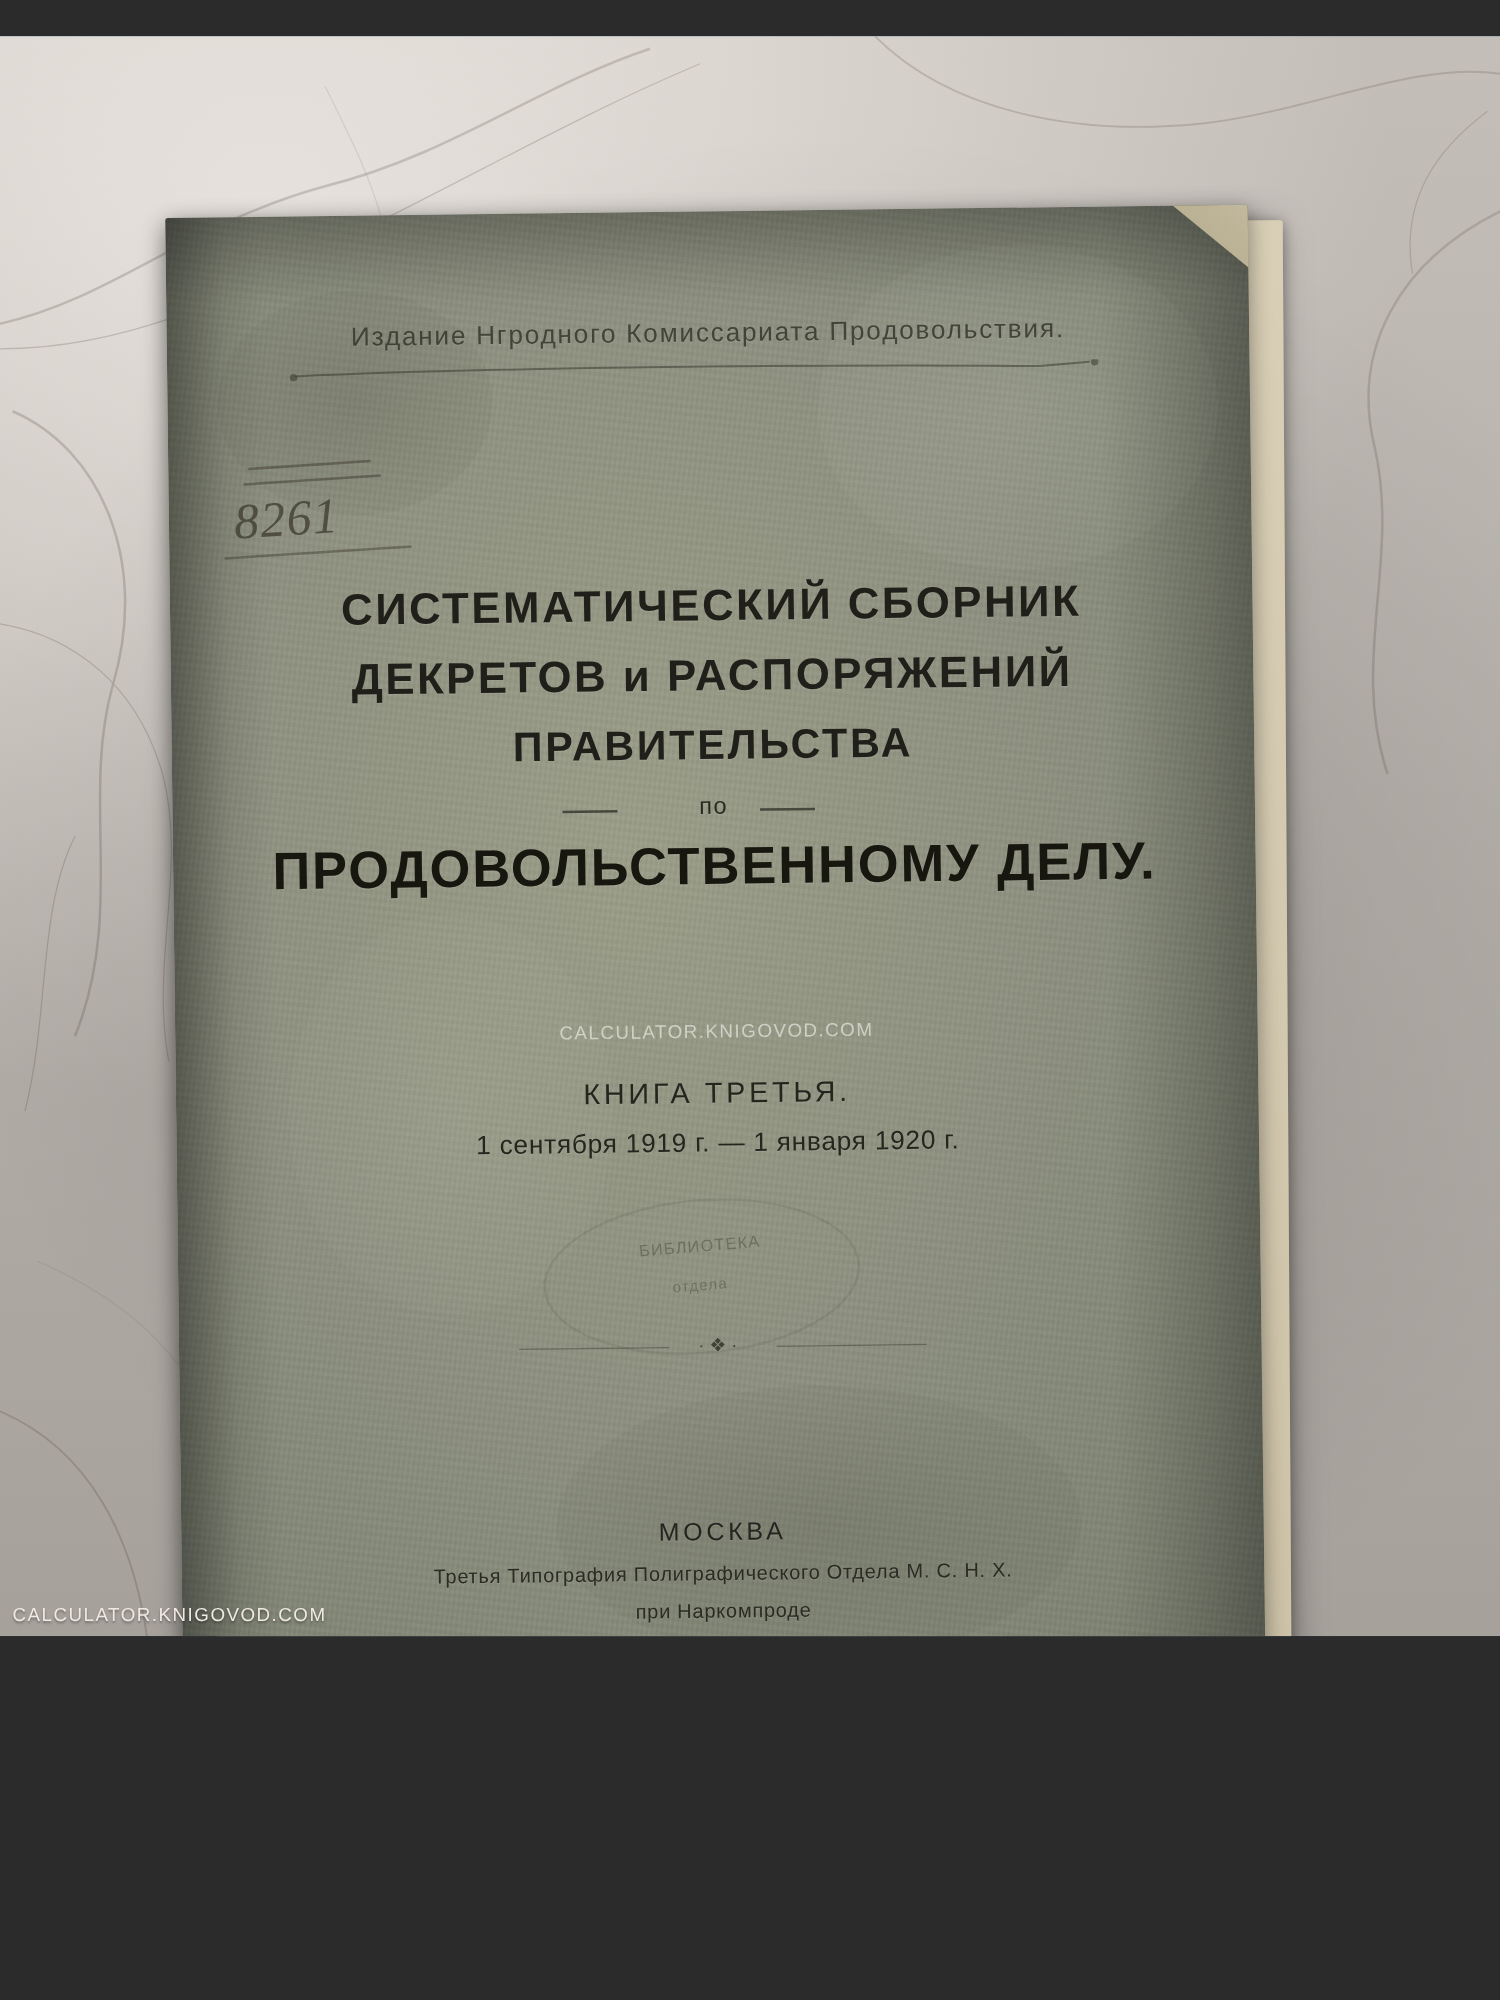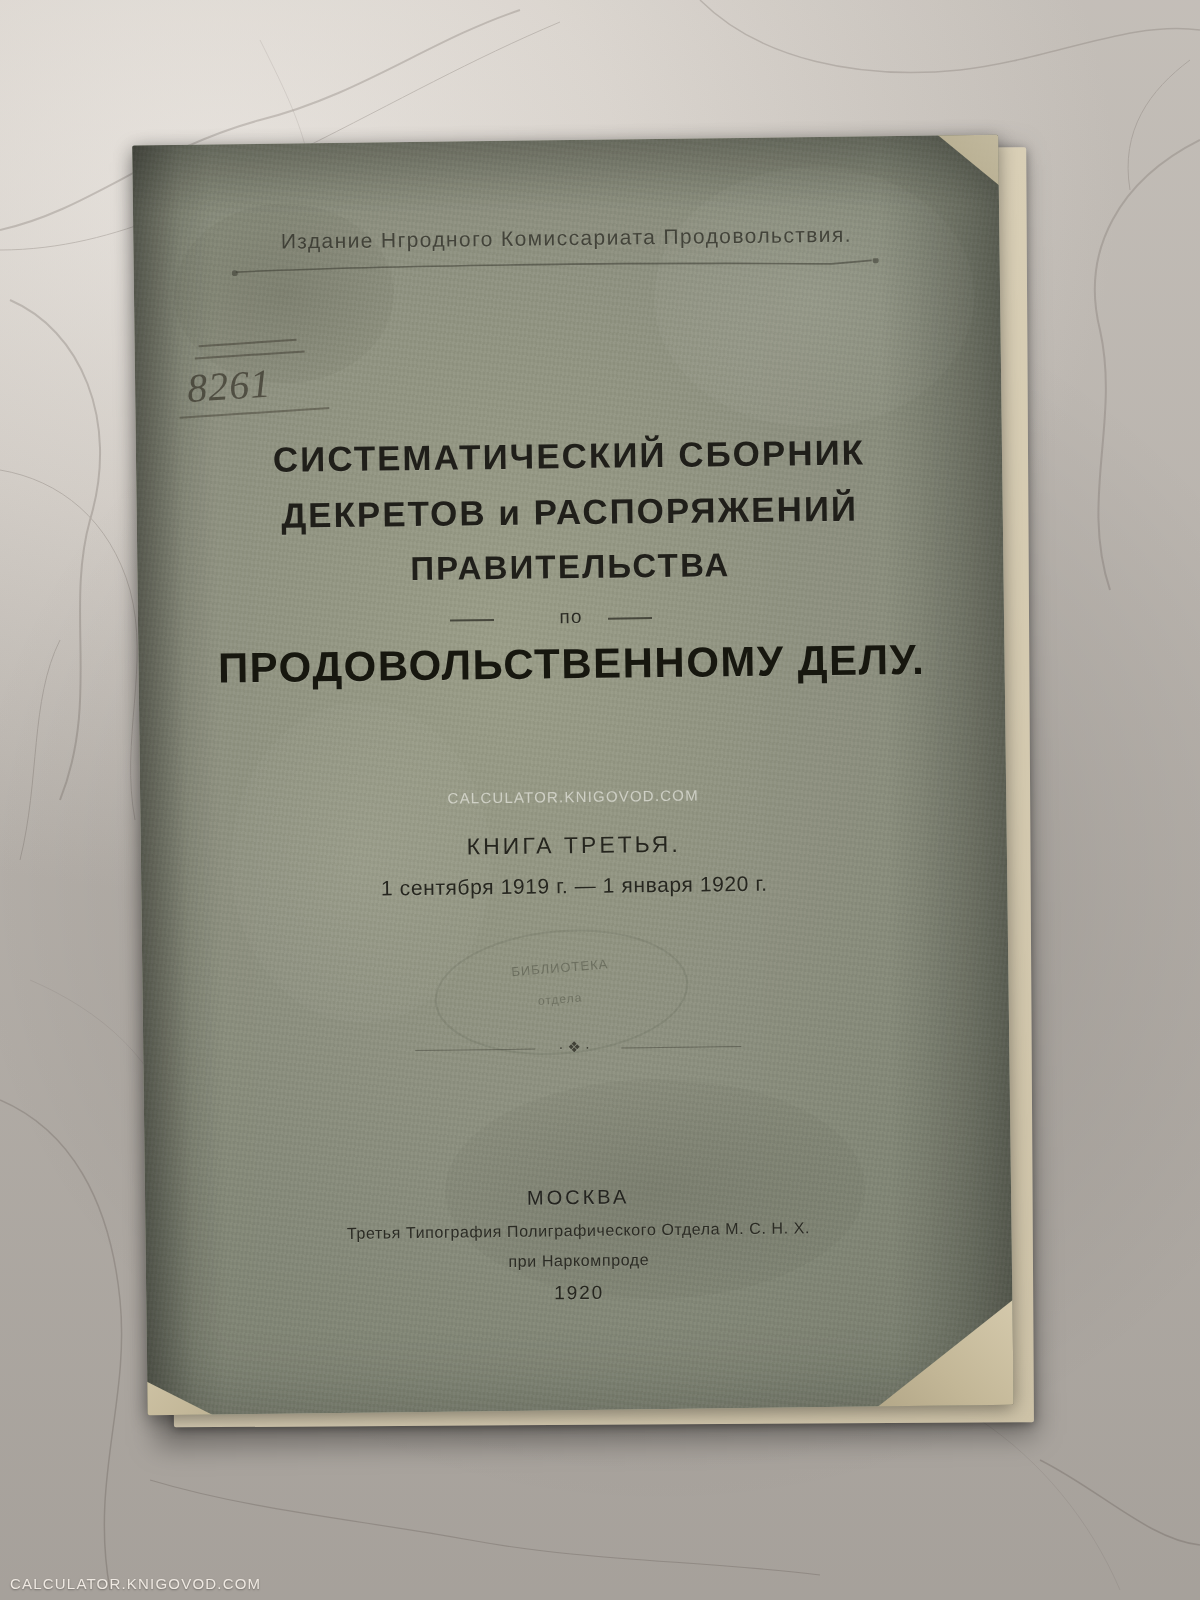--- a/index.html
+++ b/index.html
@@ -3,24 +3,25 @@
 <meta charset="utf-8">
 <style>
   html, body {
     margin: 0;
     padding: 0;
     background: #2b2b2b;
   }
   #scene {
     position: relative;
     width: 1200px;
-    height: 1600px;
+    height: 1280px;
     overflow: hidden;
     font-family: "Liberation Sans", sans-serif;
     background: #0369a1;
+    margin-top: 29px;
   }
   
   .bg-base {
     position: absolute;
     inset: 0;
     background:
       radial-gradient(ellipse 900px 700px at 18% 12%, #e7e2dc 0%, #d8d2cb 45%, #c9c3bc 75%, #bdb7b0 100%),
       linear-gradient(160deg, #dedad3 0%, #cfc9c2 35%, #c4beb7 60%, #b6b0a9 100%);
   }
   .bg-shade {

